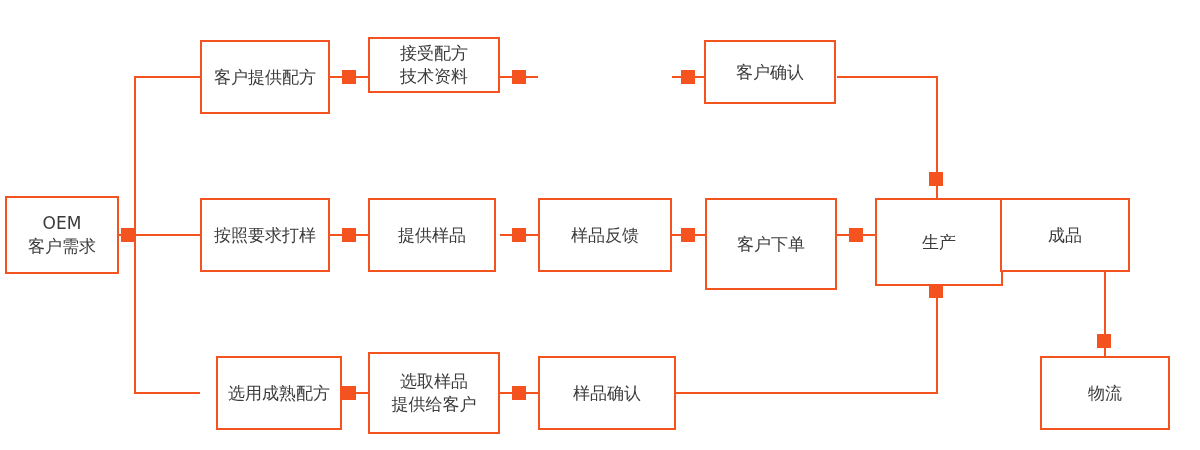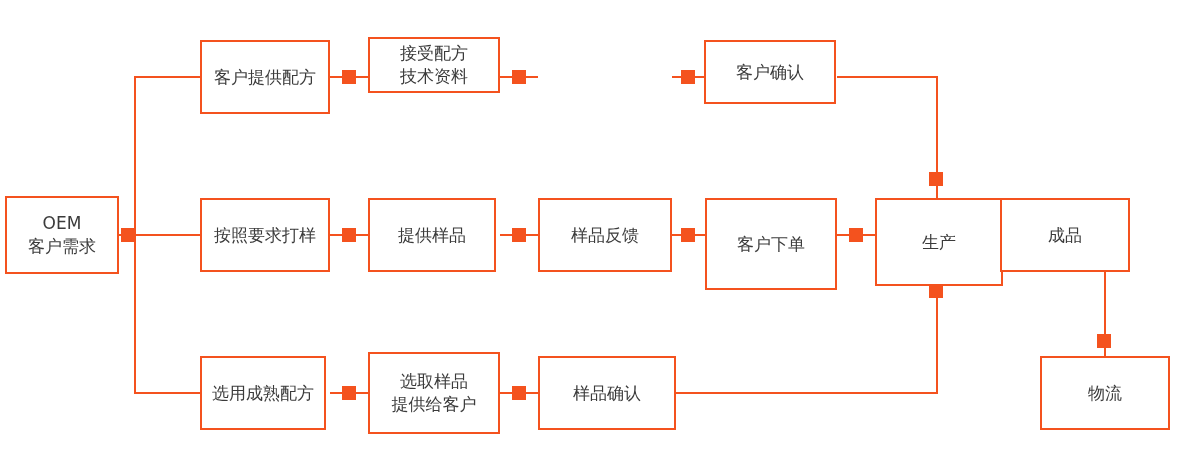--- a/index.html
+++ b/index.html
@@ -67,19 +67,19 @@
 技术资料</div>
   <div class="node" style="left:704px;top:40px;width:132px;height:64px">客户确认</div>
 
   <div class="node" style="left:200px;top:198px;width:130px;height:74px">按照要求打样</div>
   <div class="node" style="left:368px;top:198px;width:128px;height:74px">提供样品</div>
   <div class="node" style="left:538px;top:198px;width:134px;height:74px">样品反馈</div>
   <div class="node" style="left:705px;top:198px;width:132px;height:92px">客户下单</div>
   <div class="node" style="left:875px;top:198px;width:128px;height:88px">生产</div>
   <div class="node" style="left:1000px;top:198px;width:130px;height:74px">成品</div>
 
-  <div class="node" style="left:200px;top:356px;width:126px;height:74px">选用成熟配方</div>
+  <div class="node" style="left:216px;top:356px;width:126px;height:74px">选用成熟配方</div>
   <div class="node" style="left:538px;top:356px;width:138px;height:74px">样品确认</div>
   <div class="node" style="left:368px;top:352px;width:132px;height:82px">选取样品
 提供给客户</div>
   <div class="node" style="left:1040px;top:356px;width:130px;height:74px">物流</div>
 
 </div>
 
 </body></html>

